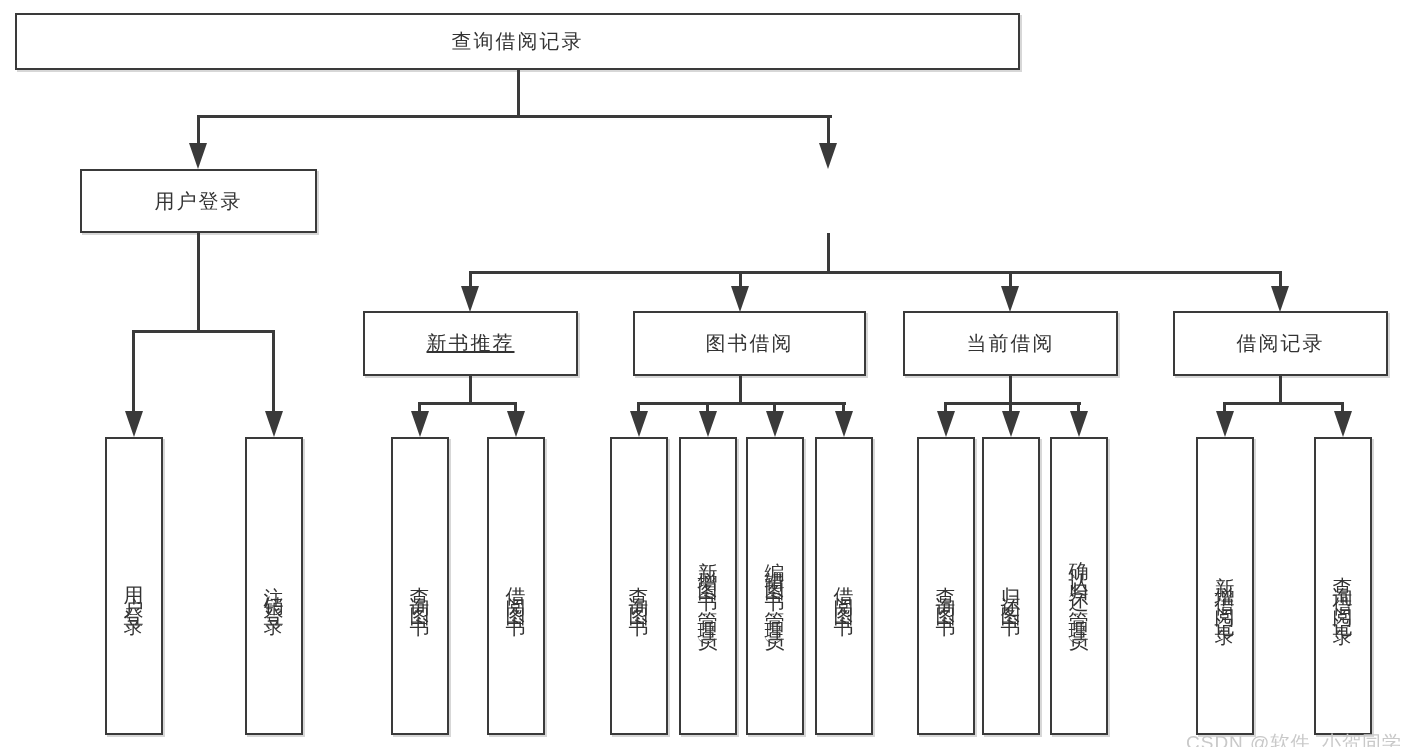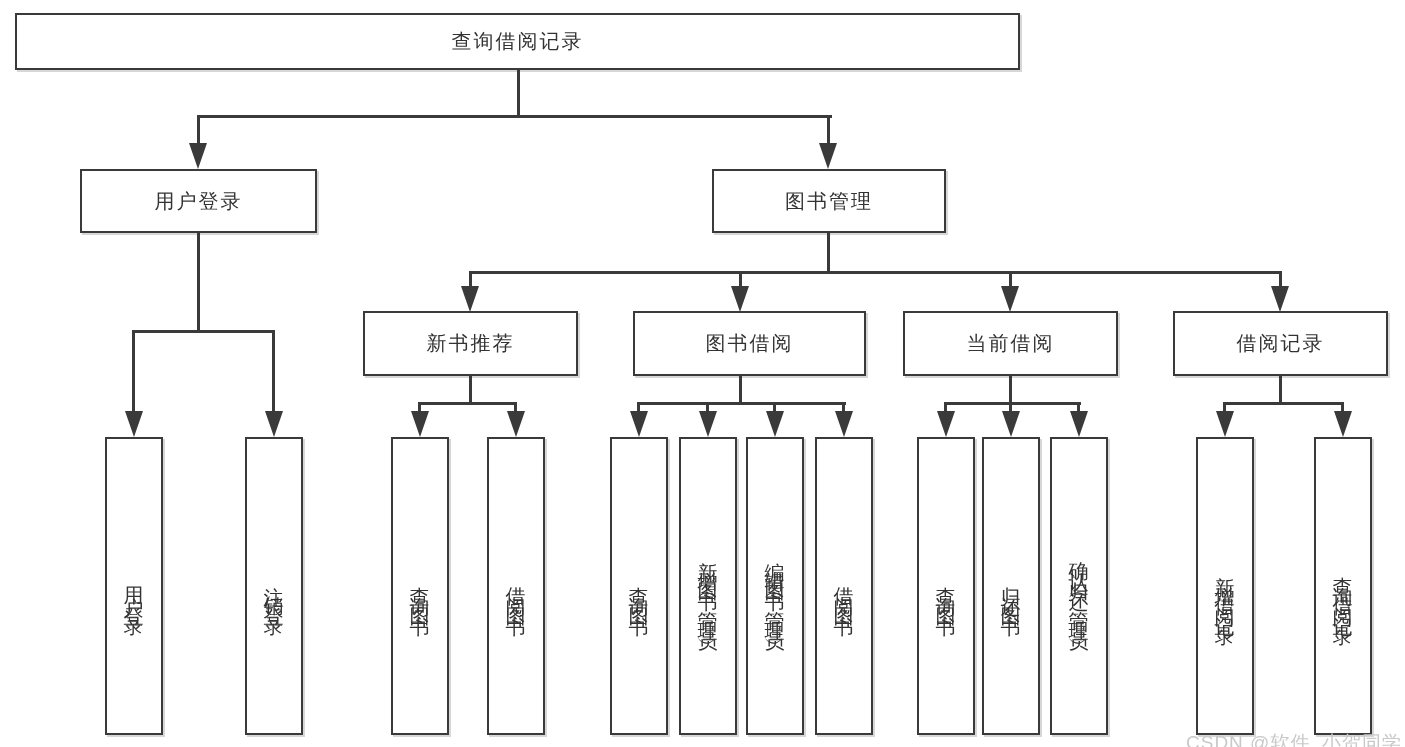--- a/index.html
+++ b/index.html
@@ -48,23 +48,20 @@
 
   <div class="hline" style="left:197px;top:115px;width:635px;height:3px;"></div>
   <div class="vline" style="left:197px;top:115px;width:3px;height:30px;"></div>
   <div class="arrow" style="left:189px;top:143px;"></div>
   <div class="vline" style="left:827px;top:115px;width:3px;height:30px;"></div>
   <div class="arrow" style="left:819px;top:143px;"></div>
 
   <div class="box" style="left:80px;top:169px;width:237px;height:64px;">
     <span class="lbl">用户登录</span>
   </div>
-  <div class="box" style="left:712px;top:169px;width:234px;height:64px;">
-    <span class="lbl">图书管理</span>
-  </div>
 
   <div class="vline" style="left:197px;top:233px;width:3px;height:100px;"></div>
   <div class="hline" style="left:132px;top:330px;width:143px;height:3px;"></div>
   <div class="vline" style="left:132px;top:330px;width:3px;height:83px;"></div>
   <div class="arrow" style="left:125px;top:411px;"></div>
   <div class="vline" style="left:272px;top:330px;width:3px;height:83px;"></div>
   <div class="arrow" style="left:265px;top:411px;"></div>
 
   <div class="box vbox" style="left:105px;top:437px;width:58px;height:298px;">
     <span class="lbl">用户登录</span>
@@ -77,21 +74,21 @@
   <div class="hline" style="left:469px;top:271px;width:813px;height:3px;"></div>
   <div class="vline" style="left:469px;top:271px;width:3px;height:18px;"></div>
   <div class="arrow" style="left:461px;top:286px;"></div>
   <div class="vline" style="left:739px;top:271px;width:3px;height:18px;"></div>
   <div class="arrow" style="left:731px;top:286px;"></div>
   <div class="vline" style="left:1009px;top:271px;width:3px;height:18px;"></div>
   <div class="arrow" style="left:1001px;top:286px;"></div>
   <div class="vline" style="left:1279px;top:271px;width:3px;height:18px;"></div>
   <div class="arrow" style="left:1271px;top:286px;"></div>
 
-  <div class="box" style="left:363px;top:311px;width:215px;height:65px;">
+  <div class="box" style="left:363px;top:311px;width:215px;height:65px;text-decoration:underline;">
     <span class="lbl">新书推荐</span>
   </div>
   <div class="box" style="left:633px;top:311px;width:233px;height:65px;">
     <span class="lbl">图书借阅</span>
   </div>
   <div class="box" style="left:1173px;top:311px;width:215px;height:65px;">
     <span class="lbl">借阅记录</span>
   </div>
   <div class="box" style="left:903px;top:311px;width:215px;height:65px;">
     <span class="lbl">当前借阅</span>

